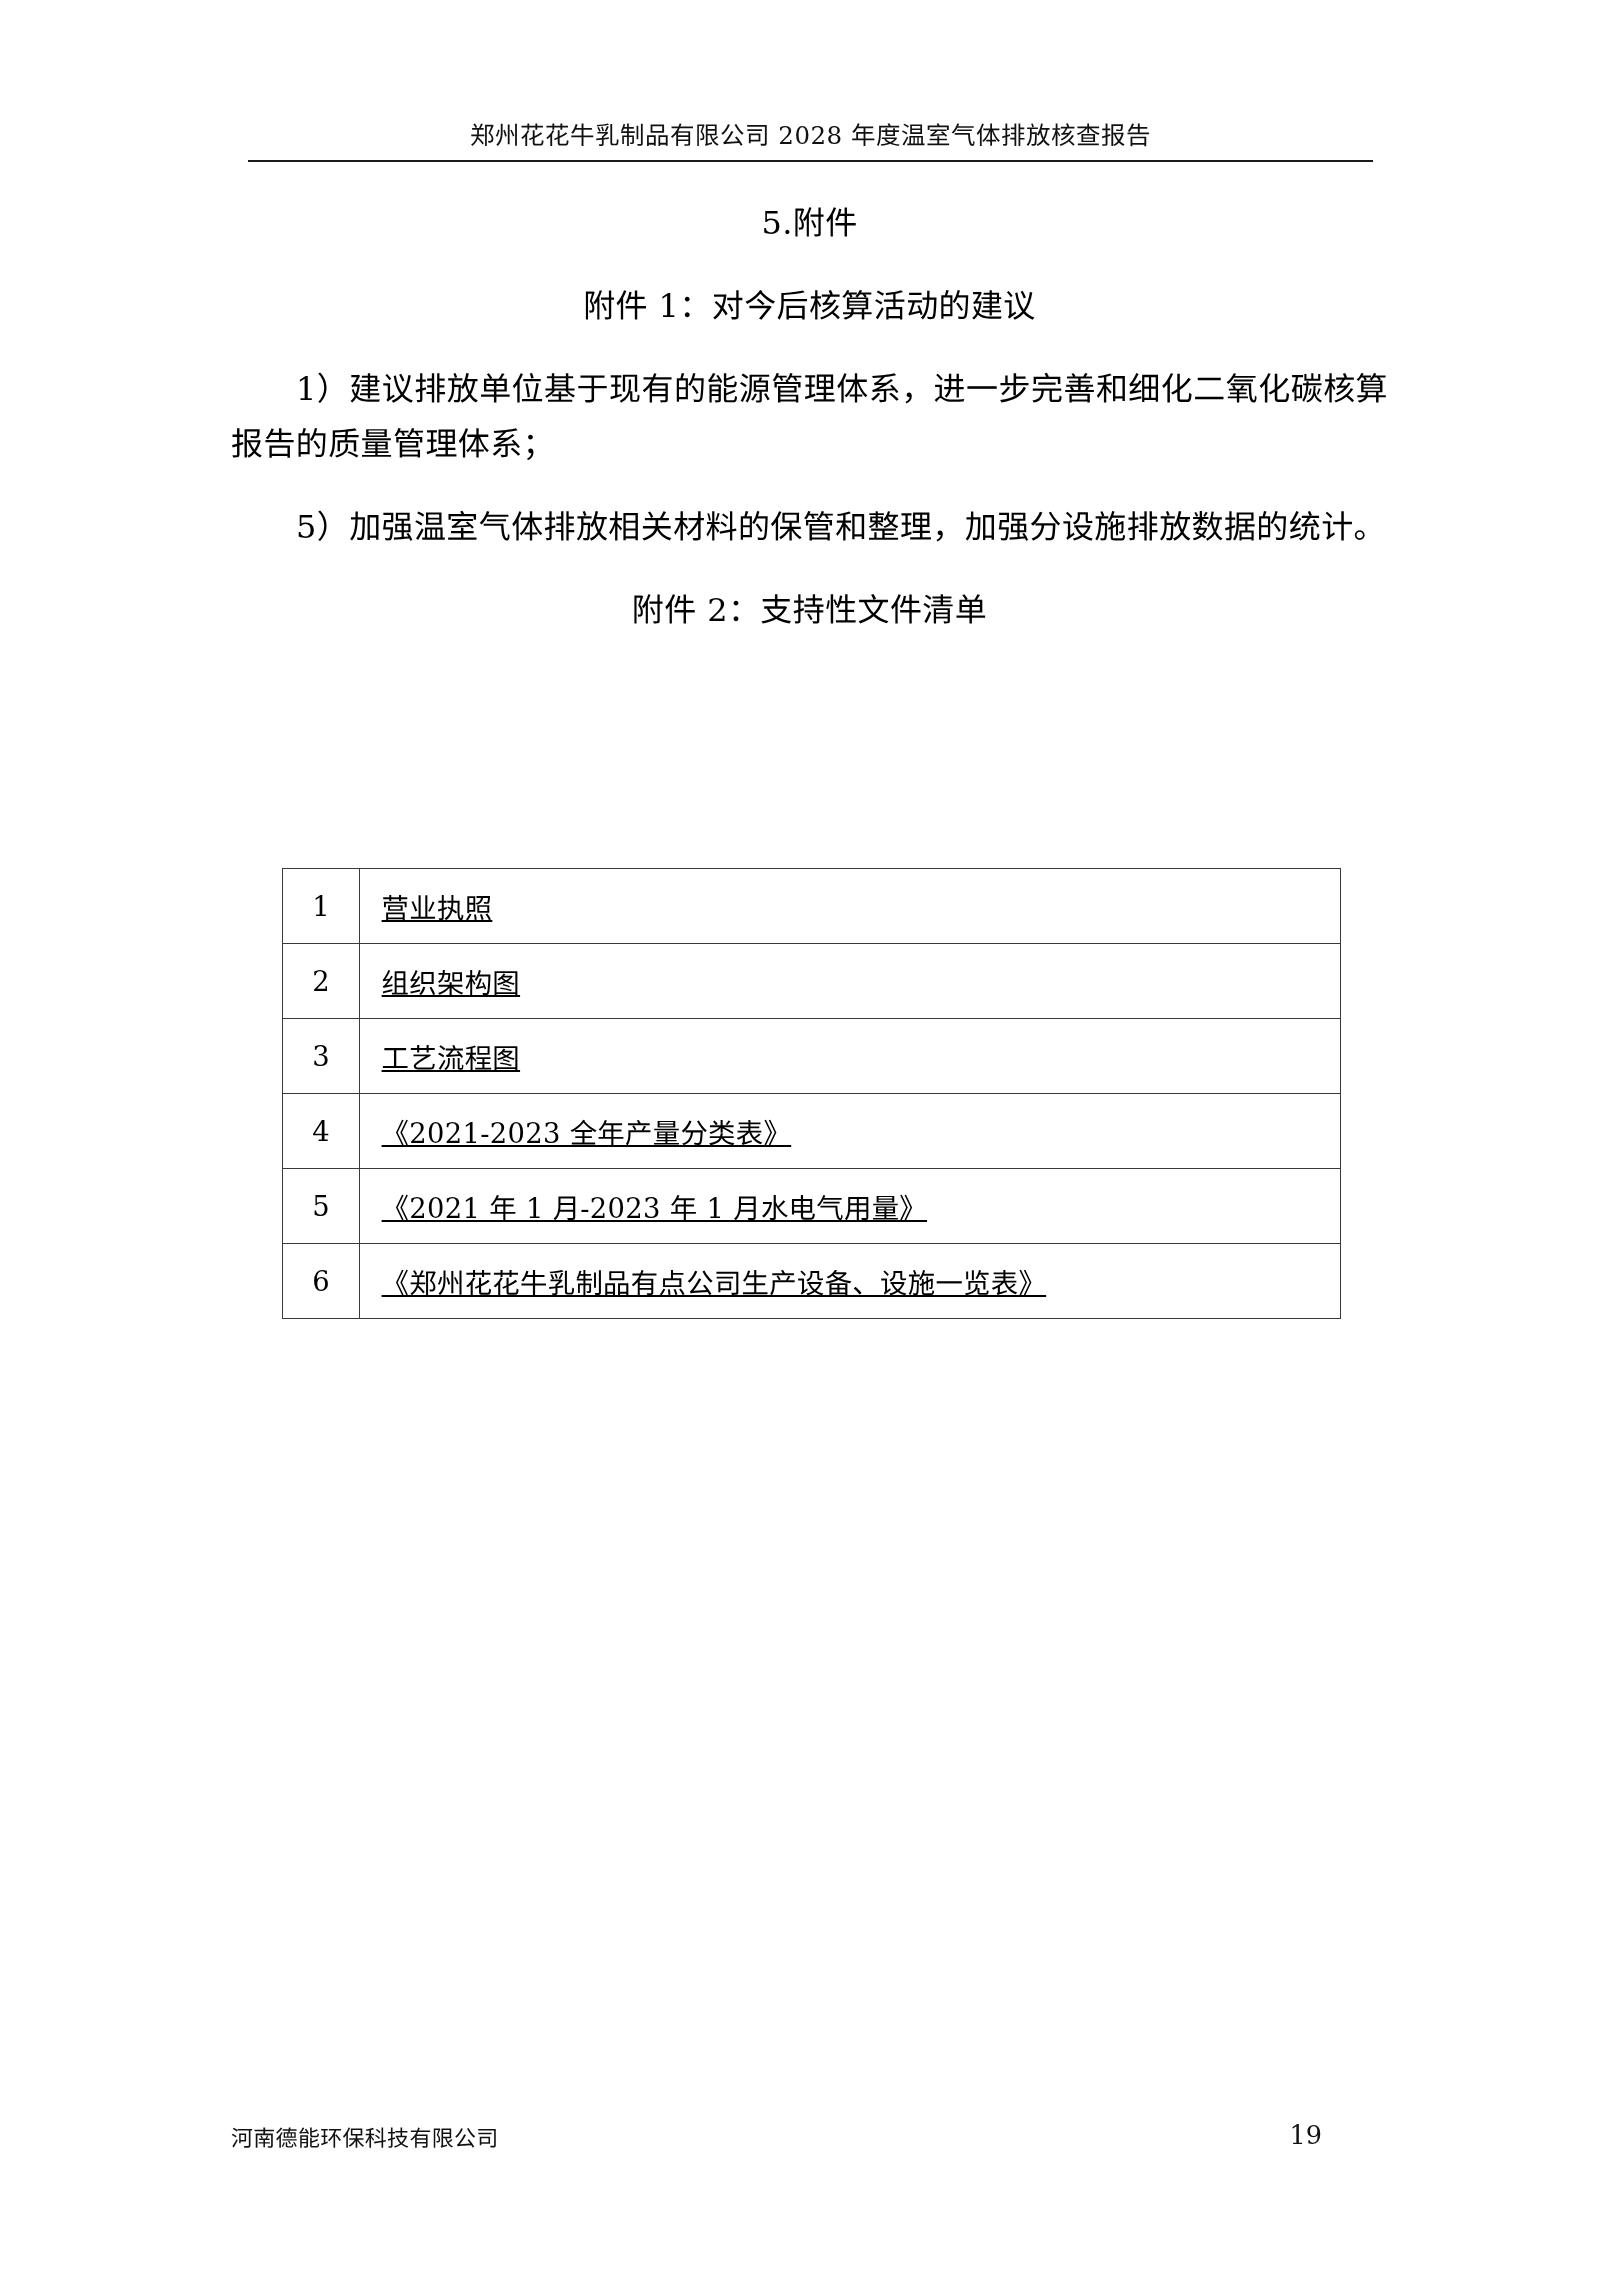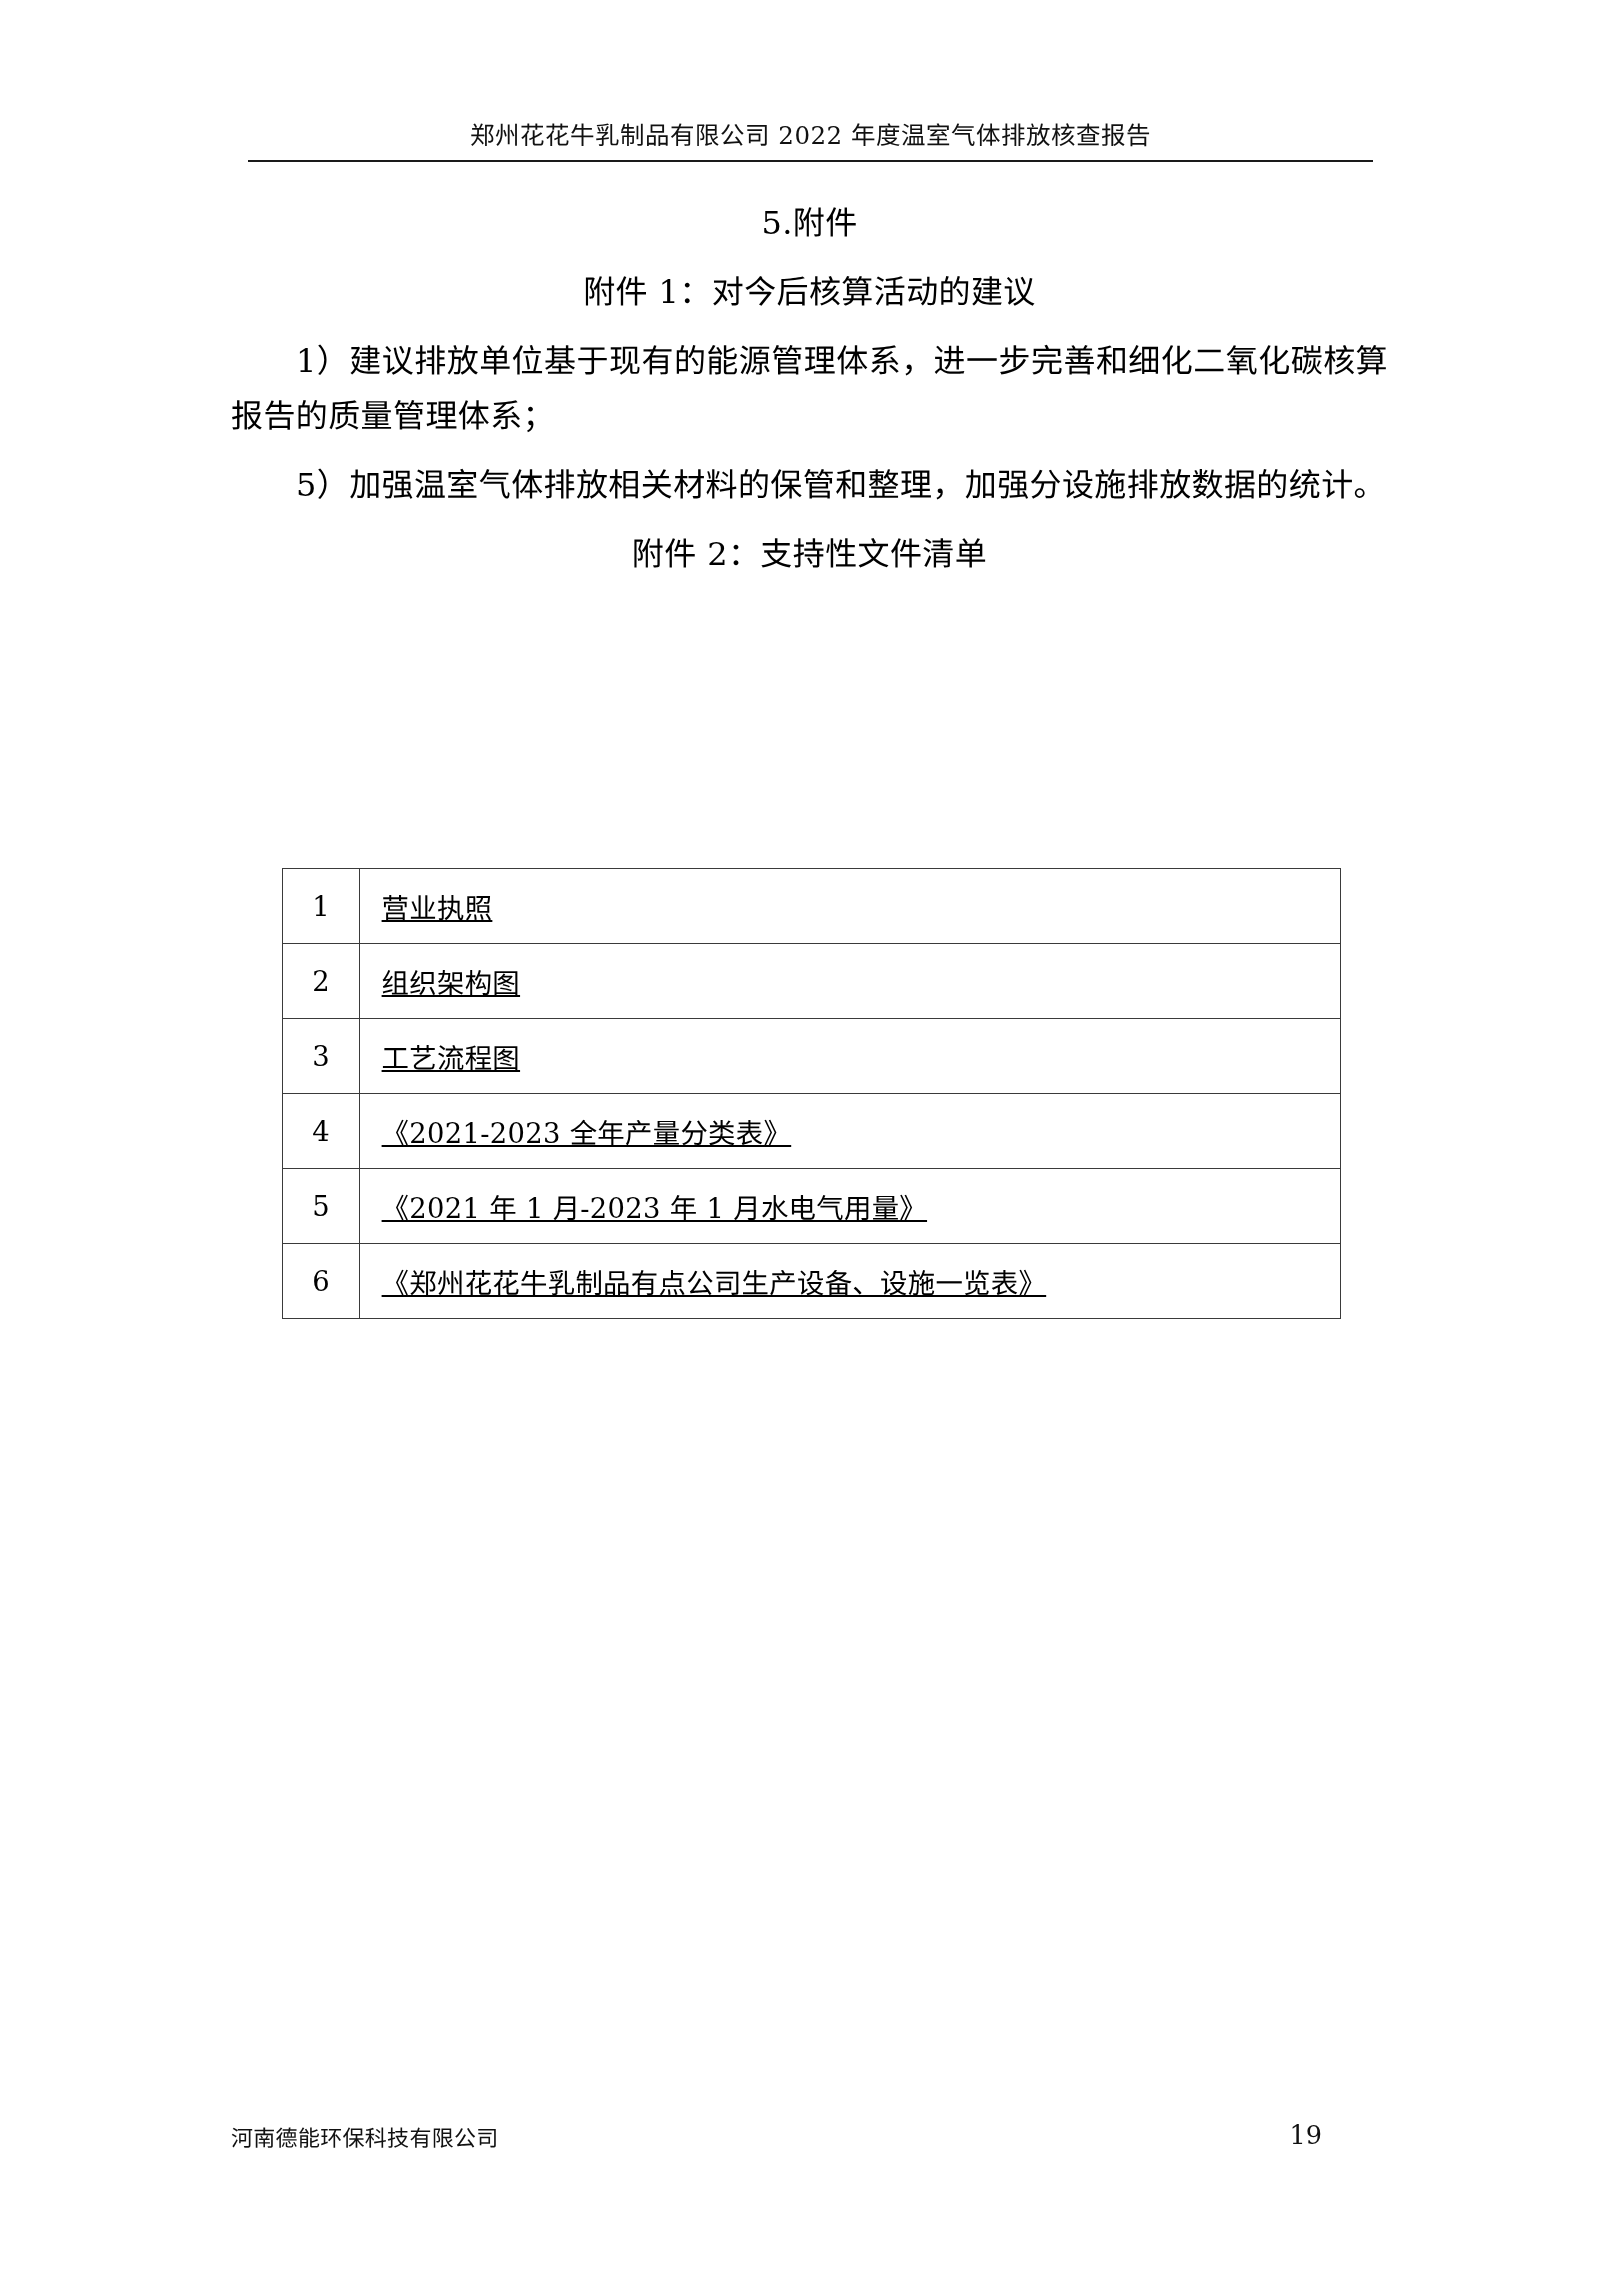--- a/index.html
+++ b/index.html
@@ -61,21 +61,21 @@
   }
   .p-block {
     font-size: 32px;
     line-height: 1.72;
     color: #000000;
     letter-spacing: 0.4px;
     text-align: justify;
     text-justify: inter-ideograph;
   }
   .indent2 { text-indent: 65px; }
-  .gap-m { margin-top: 14px; }
+  .gap-m { margin-top: 28px; }
 
   
   .doc-table {
     position: absolute;
     left: 282px;
     top: 868px;
     width: 1059px;
     border-collapse: collapse;
     table-layout: fixed;
   }
@@ -117,21 +117,21 @@
     font-size: 25.5px;
     color: #111111;
   }
 </style>
 </head>
 <body>
 
 <div class="page">
 
   <div class="header">
-    <div class="header-title">郑州花花牛乳制品有限公司 2022 年度温室气体排放核查报告</div>
+    <div class="header-title">郑州花花牛乳制品有限公司 2028 年度温室气体排放核查报告</div>
   </div>
   <div class="header-rule"></div>
 
   <div class="content">
     <div class="line">5.附件</div>
     <div class="line gap-m">附件 1：对今后核算活动的建议</div>
     <div class="p-block indent2 gap-m">1）建议排放单位基于现有的能源管理体系，进一步完善和细化二氧化碳核算报告的质量管理体系；</div>
     <div class="p-block indent2 gap-m">5）加强温室气体排放相关材料的保管和整理，加强分设施排放数据的统计。</div>
     <div class="line gap-m">附件 2：支持性文件清单</div>
   </div>

